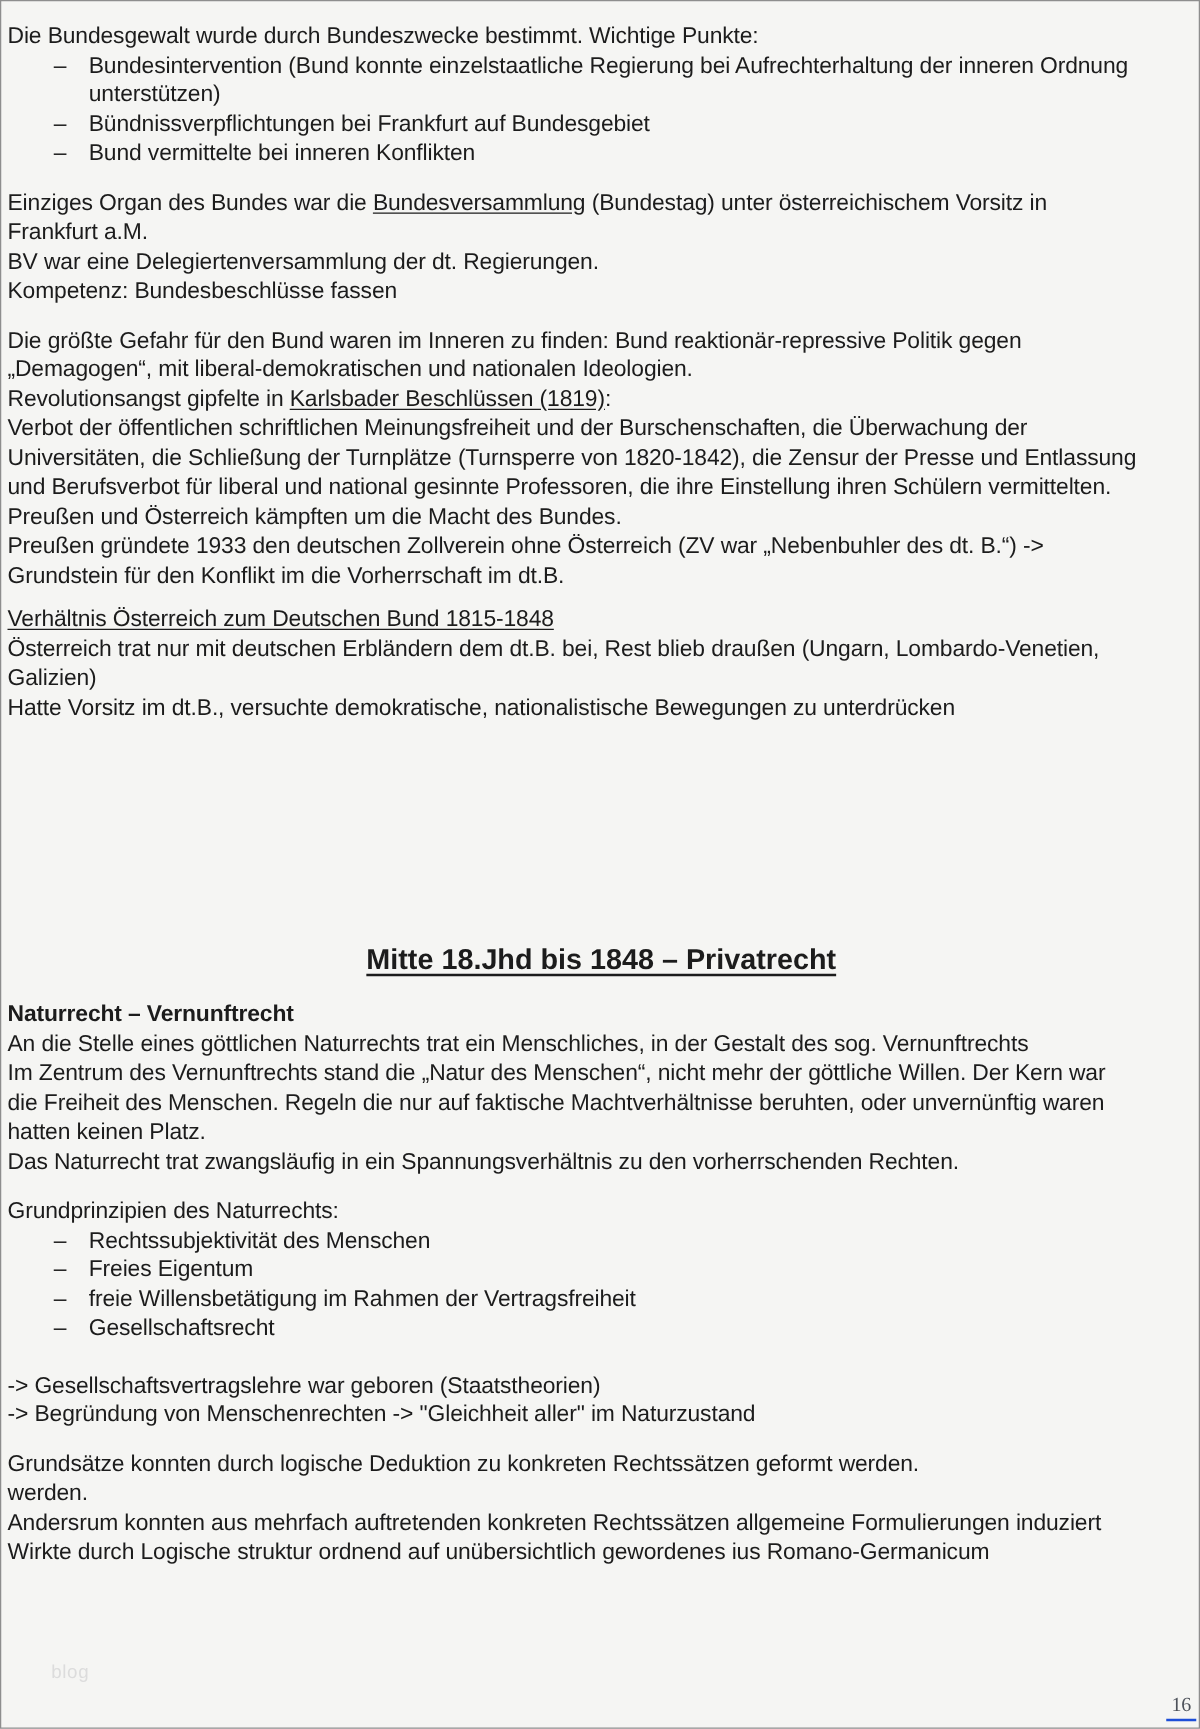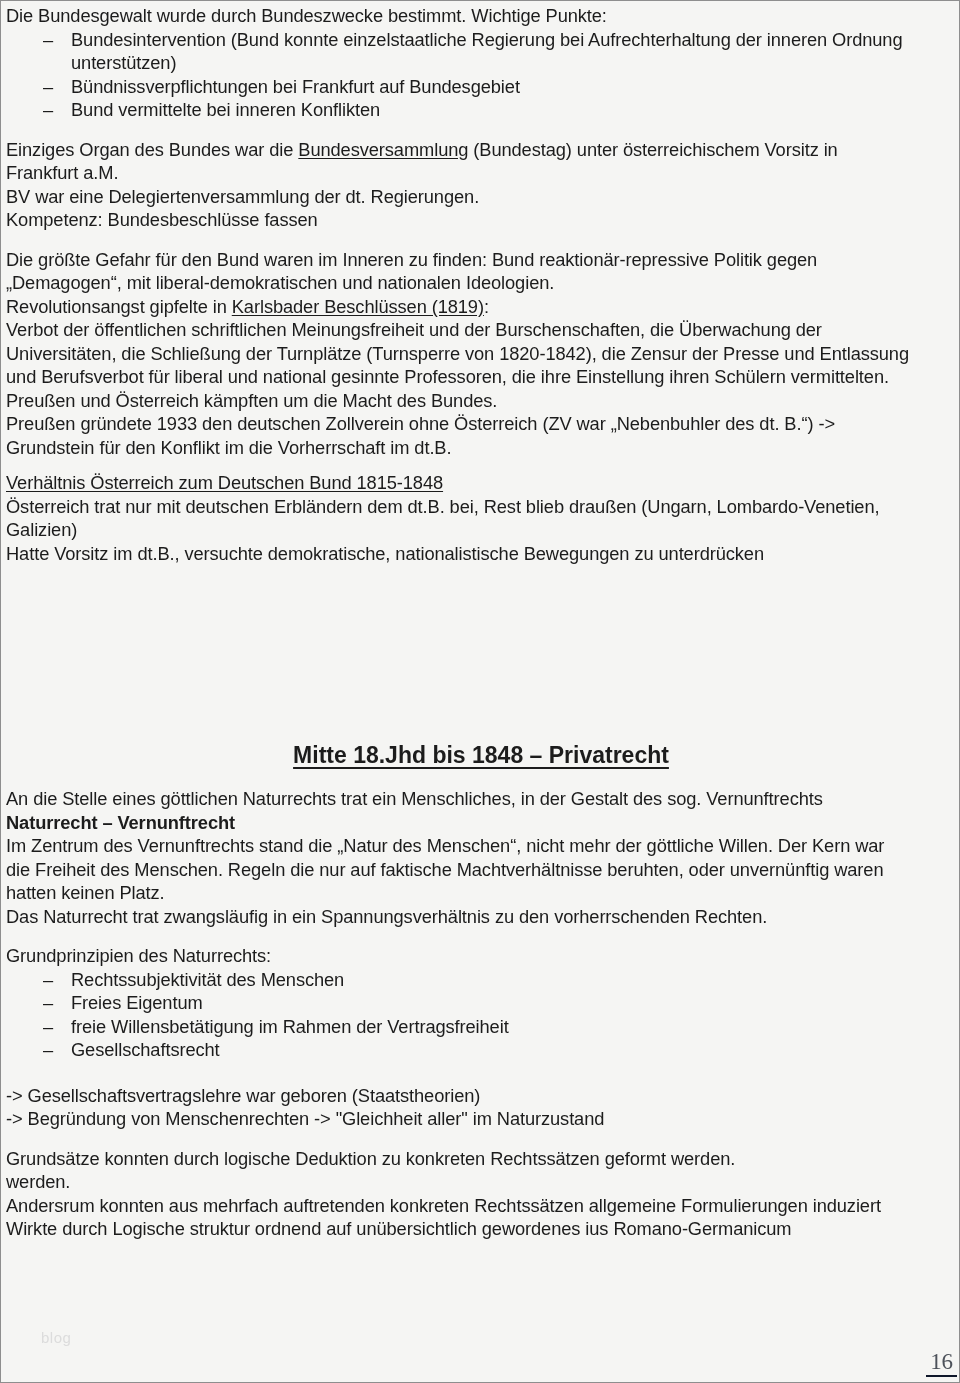--- a/index.html
+++ b/index.html
@@ -9,21 +9,21 @@
     width:958px; height:1381px;
     background:#f5f5f3;
     border:1px solid #8e8e8e;
     overflow:hidden;
     font-family:"Liberation Sans", sans-serif;
     font-size:18.3px;
     line-height:23.5px;
     color:#1c1c1c;
     letter-spacing:-0.1px;
   }
-  .content { padding:3px 3px 0 5px; }
+  .content { padding:3px 3px 0 5px;margin-top:12px; }
   .line { white-space:pre; }
   .u { text-decoration:underline; text-underline-offset:2px; }
   .bullet { display:flex; }
   .bullet .marker { flex:0 0 28px; margin-left:37px; white-space:pre; }
   .bullet .btext { white-space:pre; }
   .sp12 { height:12px; }
   .sp16 { height:16px; }
   .sp22 { height:22px; }
   .sp174 { height:174px; }
   .doc-title {
@@ -39,23 +39,23 @@
     text-underline-offset:4px;
   }
   .bold { font-weight:bold; }
   .watermark {
     position:absolute; left:40px; bottom:33px;
     color:#dcdcdc; font-size:15px; letter-spacing:0.5px;
   }
   .pagenum {
     position:absolute; right:2px; bottom:5px;
     font-family:"Liberation Serif", serif;
-    font-size:23px; line-height:1.05;
+    font-size:16px; line-height:1.05;
     color:#4d525a;
-    border-bottom:2px solid #0f172a;
+    border-bottom:2px solid #1d4ed8;
     padding:0 4px 1px 4px;
   }
 </style>
 </head>
 <body>
 
 <div class="page">
   <div class="content">
 
     <div class="line">Die Bundesgewalt wurde durch Bundeszwecke bestimmt. Wichtige Punkte:</div>
@@ -101,22 +101,22 @@
     <div class="line">Österreich trat nur mit deutschen Erbländern dem dt.B. bei, Rest blieb draußen (Ungarn, Lombardo-Venetien,</div>
     <div class="line">Galizien)</div>
     <div class="line">Hatte Vorsitz im dt.B., versuchte demokratische, nationalistische Bewegungen zu unterdrücken</div>
 
     <div class="sp174"></div>
 
     <div class="doc-title"><span class="t">Mitte 18.Jhd bis 1848 – Privatrecht</span></div>
 
     <div class="sp16"></div>
 
+    <div class="line bold">Naturrecht – Vernunftrecht</div>
     <div class="line">An die Stelle eines göttlichen Naturrechts trat ein Menschliches, in der Gestalt des sog. Vernunftrechts</div>
-    <div class="line bold">Naturrecht – Vernunftrecht</div>
     <div class="line">Im Zentrum des Vernunftrechts stand die „Natur des Menschen“, nicht mehr der göttliche Willen. Der Kern war</div>
     <div class="line">die Freiheit des Menschen. Regeln die nur auf faktische Machtverhältnisse beruhten, oder unvernünftig waren</div>
     <div class="line">hatten keinen Platz.</div>
     <div class="line">Das Naturrecht trat zwangsläufig in ein Spannungsverhältnis zu den vorherrschenden Rechten.</div>
 
     <div class="sp16"></div>
 
     <div class="line">Grundprinzipien des Naturrechts:</div>
     <div class="bullet">
       <span class="marker">–</span>

